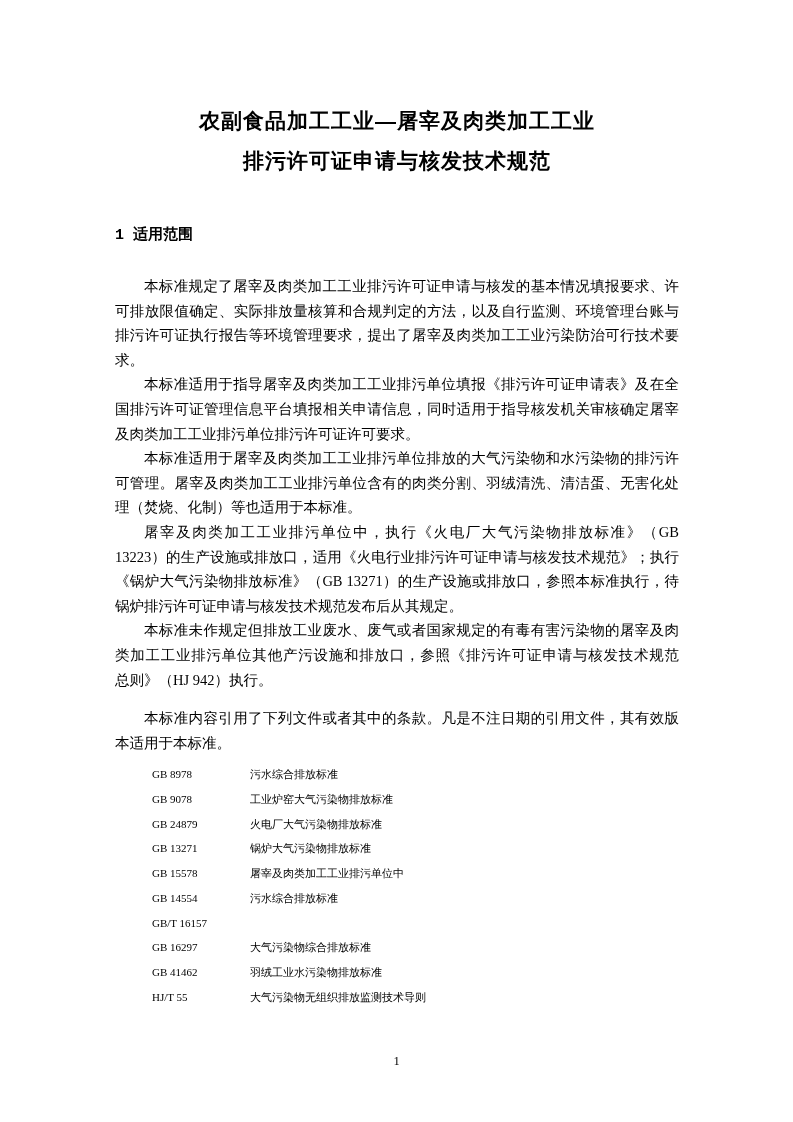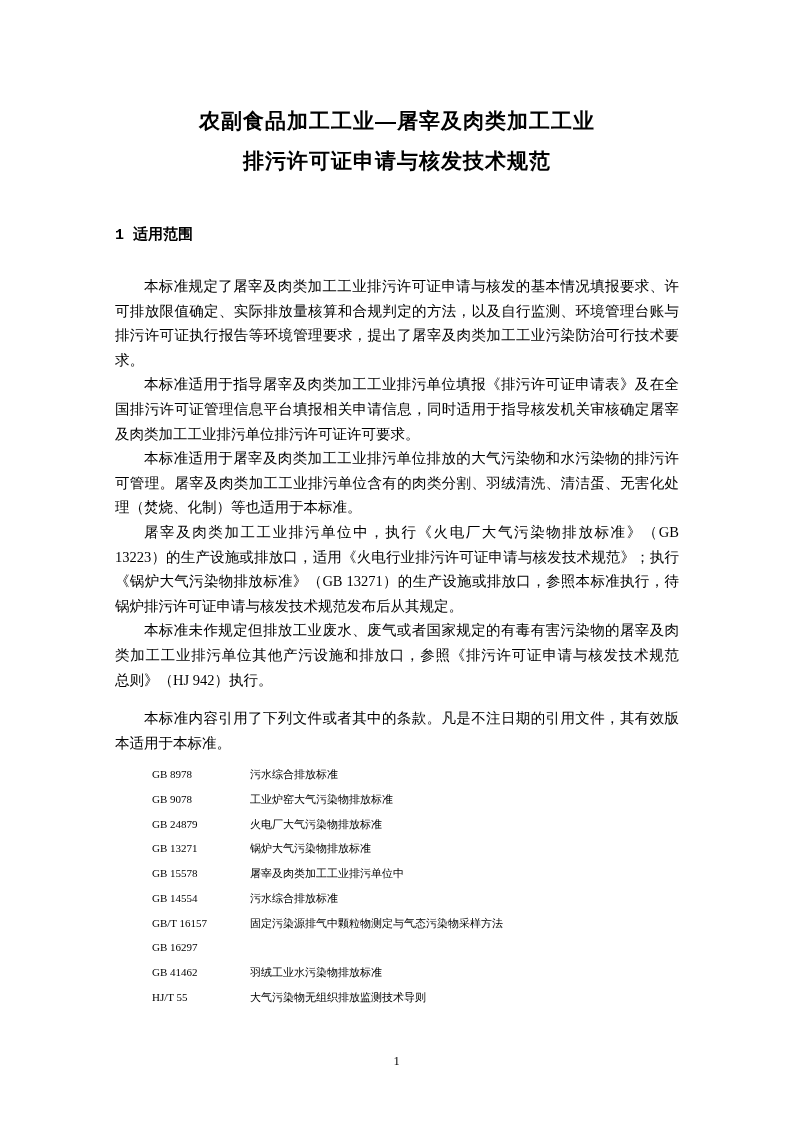--- a/index.html
+++ b/index.html
@@ -115,24 +115,24 @@
       <div class="ref-row">
         <span class="ref-code">GB 15578</span>
         <span class="ref-title">屠宰及肉类加工工业排污单位中</span>
       </div>
       <div class="ref-row">
         <span class="ref-code">GB 14554</span>
         <span class="ref-title">污水综合排放标准</span>
       </div>
       <div class="ref-row">
         <span class="ref-code">GB/T 16157</span>
-        <span class="ref-title">固定污染源排气中颗粒物测定与气态污染物采样方法</span>
       </div>
       <div class="ref-row">
         <span class="ref-code">GB 16297</span>
+        <span class="ref-title">大气污染物综合排放标准</span>
       </div>
       <div class="ref-row">
         <span class="ref-code">GB 41462</span>
         <span class="ref-title">羽绒工业水污染物排放标准</span>
       </div>
       <div class="ref-row">
         <span class="ref-code">HJ/T 55</span>
         <span class="ref-title">大气污染物无组织排放监测技术导则</span>
       </div>
     </div>

